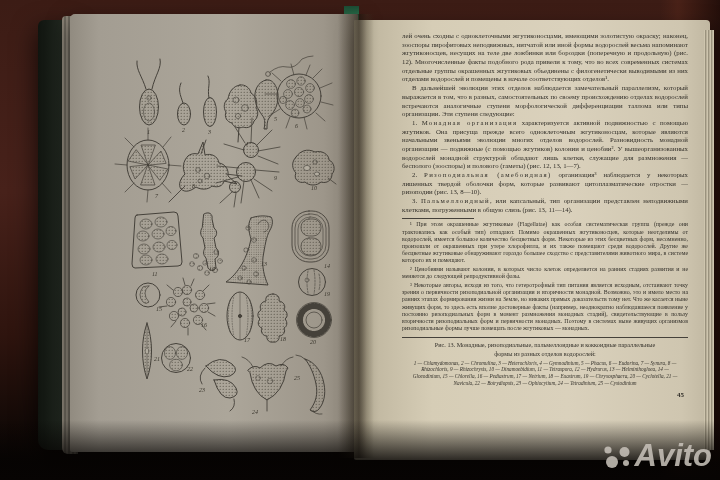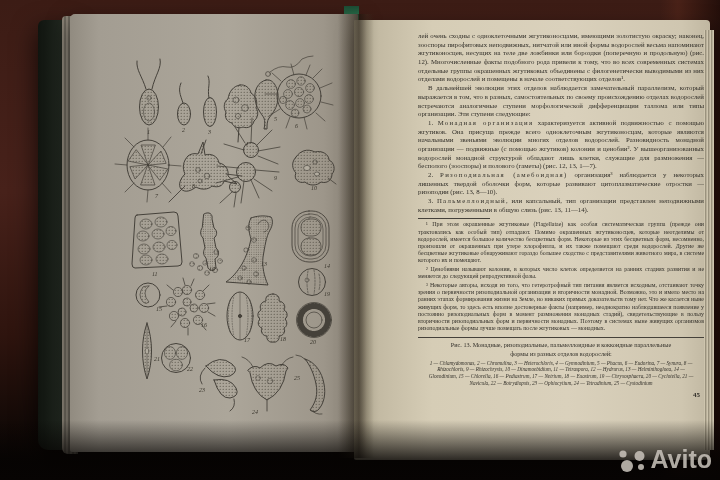--- a/index.html
+++ b/index.html
@@ -21,36 +21,36 @@
   .page-right{position:absolute;left:316px;top:14px;width:356px;height:440px;border-radius:1px 4px 6px 2px;
     background:linear-gradient(90deg,#9e9781 0%,#c3baa3 7%,#d6cdb6 22%,#dad1bc 60%,#cfc6b0 92%,#c0b7a1 100%);
     box-shadow:6px 10px 22px rgba(0,0,0,.55);overflow:hidden;}
   .gutter{position:absolute;left:300px;top:8px;width:36px;height:444px;
     background:linear-gradient(90deg,rgba(40,32,22,0) 0%,rgba(45,36,24,.45) 40%,rgba(30,22,14,.6) 58%,rgba(60,50,34,.25) 80%,rgba(0,0,0,0) 100%);}
   .edge-stack{position:absolute;left:666px;top:24px;width:10px;height:420px;
     background:repeating-linear-gradient(90deg,#cec5ae 0 1px,#9a927d 1px 2px,#b8af99 2px 3px);}
   .bookmark{position:absolute;left:306px;top:0px;width:15px;height:20px;border-radius:0 0 4px 3px;
     background:linear-gradient(180deg,#1d4d35 0%,#2f7a52 60%,#225c3e 100%);}
   
-  .col{position:absolute;left:64px;top:12px;width:286px;color:#33302a;}
+  .col{position:absolute;left:48px;top:12px;width:286px;color:#33302a;}
   .body-p{font-size:6.8px;line-height:1.28;margin:0;text-align:justify;}
   .indent{text-indent:10px;}
   .sp{letter-spacing:1.3px;}
   .fn-rule{width:72px;border:0;border-top:1px solid #45413a;margin:4px 0 2px;}
   .fn-p{font-size:5.9px;line-height:1.22;margin:0 0 1.5px;text-align:justify;text-indent:8px;}
   .cap-rule{width:100%;border:0;border-top:1px solid #45413a;margin:5px 0 3px;}
   .cap-t{font-size:6.2px;line-height:1.3;text-align:center;margin:0;}
   .species{font-size:5.2px;line-height:1.3;text-align:center;font-style:italic;margin:2px 6px 0;}
   .pnum{font-size:7px;text-align:right;padding-right:4px;margin-top:4px;font-weight:bold;}
   
   .plate{position:absolute;left:38px;top:14px;}
   .plate text{font-size:6px;font-style:italic;fill:#3c382f;font-family:"Liberation Serif",serif;}
   
   .watermark{position:absolute;right:8px;bottom:6px;display:flex;align-items:center;gap:4px;opacity:.88;}
-  .wm-text{font-family:"Liberation Sans",sans-serif;font-weight:bold;font-size:25px;color:#c6c0b8;letter-spacing:0px;}
+  .wm-text{font-family:"Liberation Sans",sans-serif;font-weight:bold;font-size:31px;color:#c6c0b8;letter-spacing:0px;font-style:italic;}
 </style>
 </head>
 <body>
 
 <div class="photo">
   <div class="wood-right"></div>
 
   <div class="book">
     <div class="cover-left"></div>
     <div class="fore-edge"></div>

